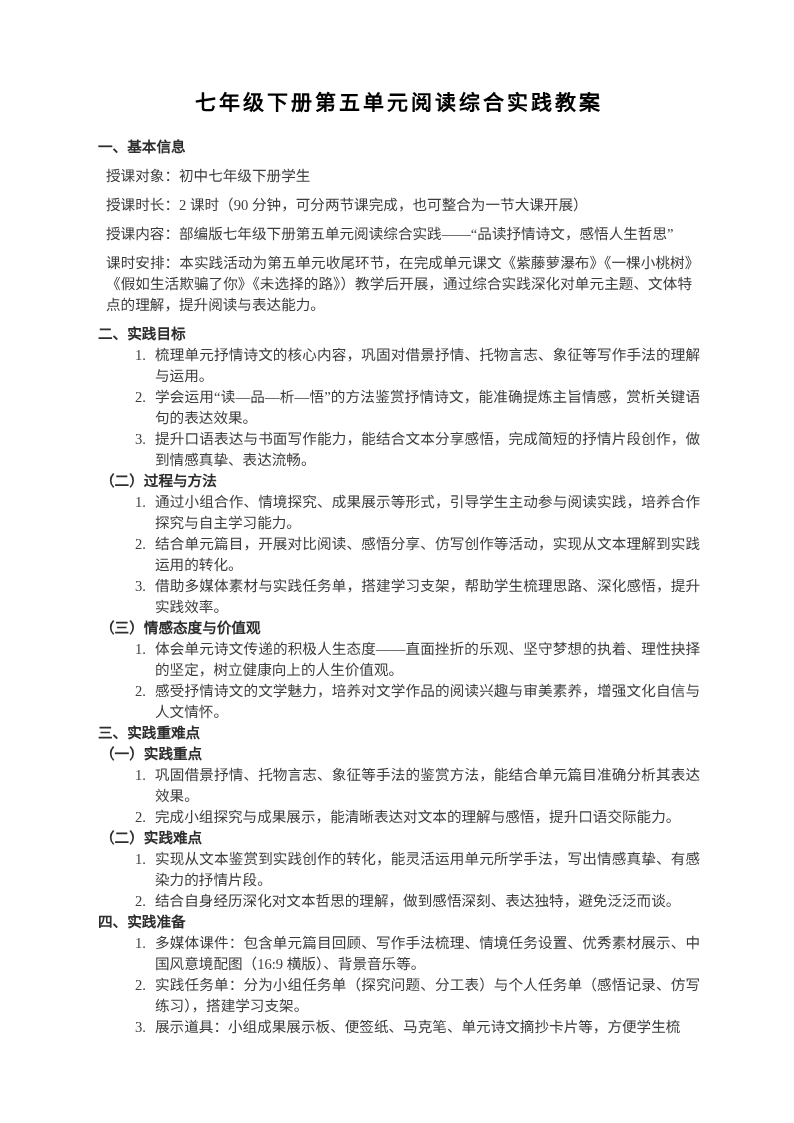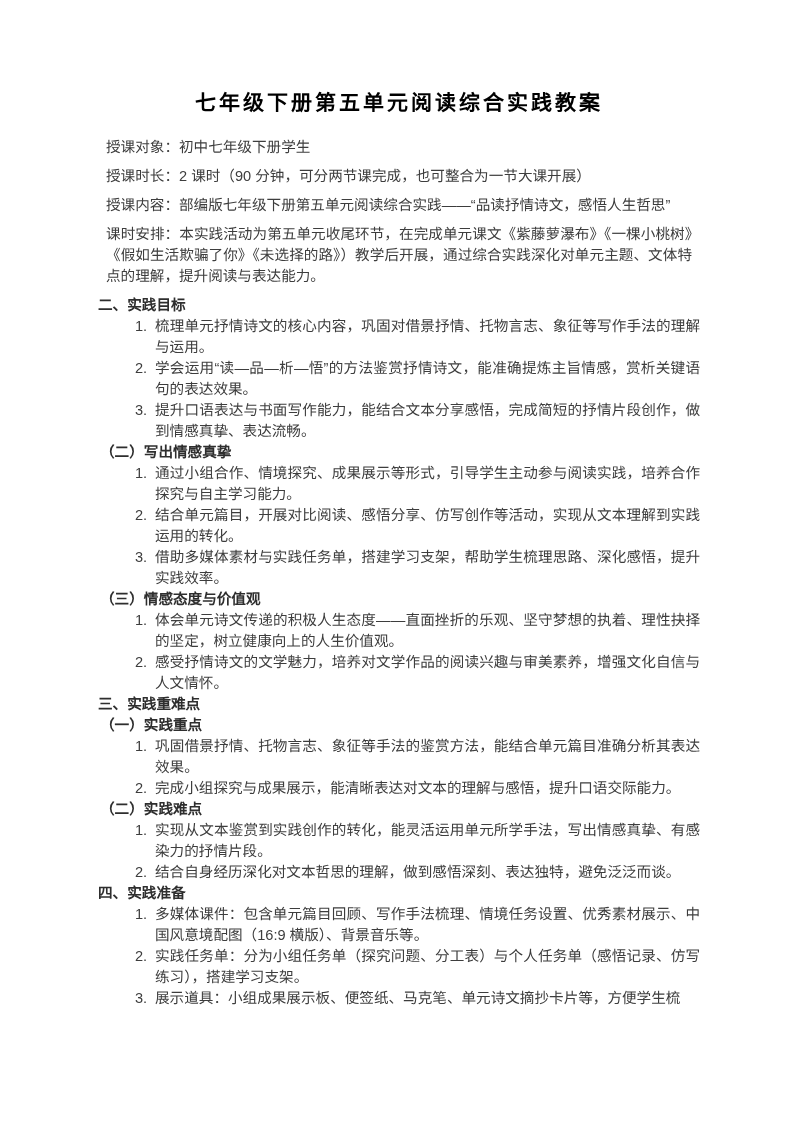--- a/index.html
+++ b/index.html
@@ -8,21 +8,21 @@
     background: #ffffff;
   }
   .page {
     position: relative;
     width: 794px;
     height: 1123px;
     margin: 0 auto;
     background: #ffffff;
     box-sizing: border-box;
     padding: 88px 94px 0 98px;
-    font-family: Liberation Sans, sans-serif;
+    font-family: Liberation Serif, serif;
     font-size: 14.6px;
     line-height: 21px;
     color: #3d3d3d;
     overflow: hidden;
     border-radius: 10px;
   }
   .doc-title {
     margin: 0 0 19px 0;
     font-size: 21px;
     line-height: 30px;
@@ -63,41 +63,42 @@
     text-align: justify;
   }
 </style>
 </head>
 <body>
 
 <div class="page">
 
   <h1 class="doc-title">七年级下册第五单元阅读综合实践教案</h1>
 
+  <h2 class="sec-heading">一、基本信息</h2>
   <p class="para">授课对象：初中七年级下册学生</p>
   <p class="para">授课时长：2 课时（90 分钟，可分两节课完成，也可整合为一节大课开展）</p>
   <p class="para">授课内容：部编版七年级下册第五单元阅读综合实践——“品读抒情诗文，感悟人生哲思”</p>
   <p class="para">课时安排：本实践活动为第五单元收尾环节，在完成单元课文《紫藤萝瀑布》《一棵小桃树》《假如生活欺骗了你》《未选择的路》）教学后开展，通过综合实践深化对单元主题、文体特点的理解，提升阅读与表达能力。</p>
 
   <h2 class="sec-heading">二、实践目标</h2>
 
   <div class="num-item">
     <span class="num">1.</span>
     <div class="txt">梳理单元抒情诗文的核心内容，巩固对借景抒情、托物言志、象征等写作手法的理解与运用。</div>
   </div>
   <div class="num-item">
     <span class="num">2.</span>
     <div class="txt">学会运用“读—品—析—悟”的方法鉴赏抒情诗文，能准确提炼主旨情感，赏析关键语句的表达效果。</div>
   </div>
   <div class="num-item">
     <span class="num">3.</span>
     <div class="txt">提升口语表达与书面写作能力，能结合文本分享感悟，完成简短的抒情片段创作，做到情感真挚、表达流畅。</div>
   </div>
 
-  <h3 class="sub-heading">（二）写出情感真挚</h3>
+  <h3 class="sub-heading">（二）过程与方法</h3>
   <div class="num-item">
     <span class="num">1.</span>
     <div class="txt">通过小组合作、情境探究、成果展示等形式，引导学生主动参与阅读实践，培养合作探究与自主学习能力。</div>
   </div>
   <div class="num-item">
     <span class="num">2.</span>
     <div class="txt">结合单元篇目，开展对比阅读、感悟分享、仿写创作等活动，实现从文本理解到实践运用的转化。</div>
   </div>
   <div class="num-item">
     <span class="num">3.</span>

